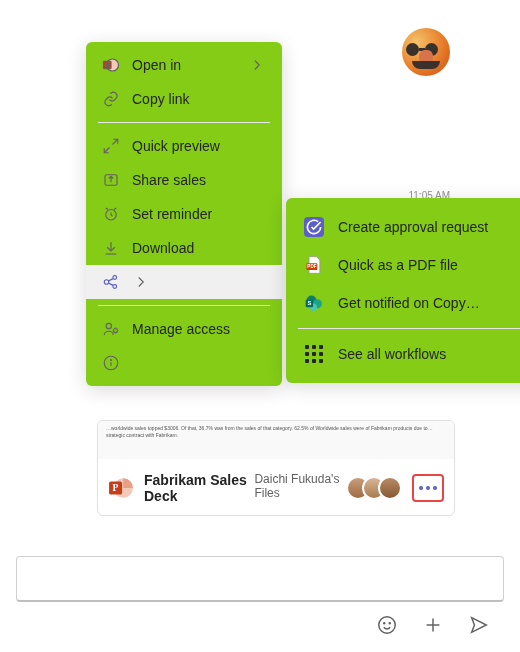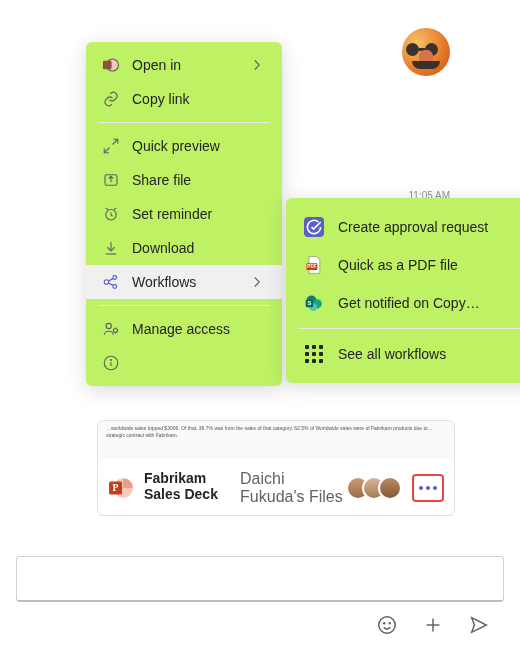--- a/index.html
+++ b/index.html
@@ -78,39 +78,39 @@
     padding: 0 10px;
     gap: 10px;
   }
   .ppt-icon {
     width: 26px; height: 26px; flex: 0 0 26px;
     display: flex; align-items:center; justify-content:center;
   }
   .ppt-icon svg { width:26px;height:26px;}
   .file-meta { flex: 1; display:flex; flex-direction:row; }
   .file-title { font-weight:600; font-size:14px; color:#242424;}
-  .file-sub { font-size:16px; color:#616161;}
+  .file-sub { font-size:12px; color:#616161;}
   .facepile { display:flex; }
   .face { width:24px;height:24px;border-radius:50%;border:2px solid #fff;margin-left:-8px; }
   .face:nth-child(1){background:linear-gradient(#c99d79,#9f6b44);}
   .face:nth-child(2){background:linear-gradient(#d8b596,#a87b50);}
   .face:nth-child(3){background:linear-gradient(#b88965,#865a35);}
   .more-btn {
     width: 32px; height: 28px;
     border: 2px solid #e84545;
     border-radius: 4px;
     display:flex;align-items:center;justify-content:center;
     gap:3px; cursor:pointer;
   }
   .more-btn .dot{width:4px;height:4px;border-radius:50%;background:#5b5fc7;}
 
   
   .menu {
     position: absolute;
-    background: #bef264;
+    background: #84cc16;
     border-radius: 6px;
     box-shadow: 0 4px 20px rgba(0,0,0,.15);
     padding: 6px 0;
   }
   .menu1 { left: 86px; top: 42px; width: 196px; z-index: 5;}
   .menu-sep { height:1px; background:#e8e8e8; margin:6px 12px;}
   .menu-item {
     display:flex; align-items:center; gap:12px;
     padding: 8px 16px;
     cursor:pointer;
@@ -228,21 +228,21 @@
     <span class="mi-label">Quick preview</span>
   </div>
   <div class="menu-item">
     <span class="mi-icon">
       <svg viewBox="0 0 24 24">
           <rect x="4" y="5" width="16" height="14" rx="2"></rect>
           <polyline points="12 15 12 7"></polyline>
           <polyline points="9 10 12 7 15 10"></polyline>
         </svg>
     </span>
-    <span class="mi-label">Share file</span>
+    <span class="mi-label">Share sales</span>
   </div>
   <div class="menu-item">
     <span class="mi-icon">
       <svg viewBox="0 0 24 24">
           <circle cx="12" cy="13" r="7"></circle>
           <polyline points="12 10 12 13 14 15"></polyline>
           <line x1="5" y1="4" x2="8" y2="6"></line>
           <line x1="19" y1="4" x2="16" y2="6"></line>
         </svg>
     </span>
@@ -260,21 +260,20 @@
   </div>
   <div class="menu-item active">
     <span class="mi-icon" style="color:#5b5fc7">
       <svg viewBox="0 0 24 24" fill="currentColor" stroke="none">
           <circle cx="6" cy="12" r="3"></circle>
           <circle cx="17" cy="6" r="2.5"></circle>
           <circle cx="17" cy="18" r="2.5"></circle>
           <path d="M8.6 10.7l6-3.3M8.6 13.3l6 3.3" stroke="currentColor" stroke-width="1.8" fill="none"></path>
         </svg>
     </span>
-    <span class="mi-label">Workflows</span>
     <span class="mi-icon chevron">
       <svg viewBox="0 0 24 24">
           <polyline points="9 6 15 12 9 18"></polyline>
         </svg>
     </span>
   </div>
 
   <div class="menu-sep"></div>
 
   <div class="menu-item">

